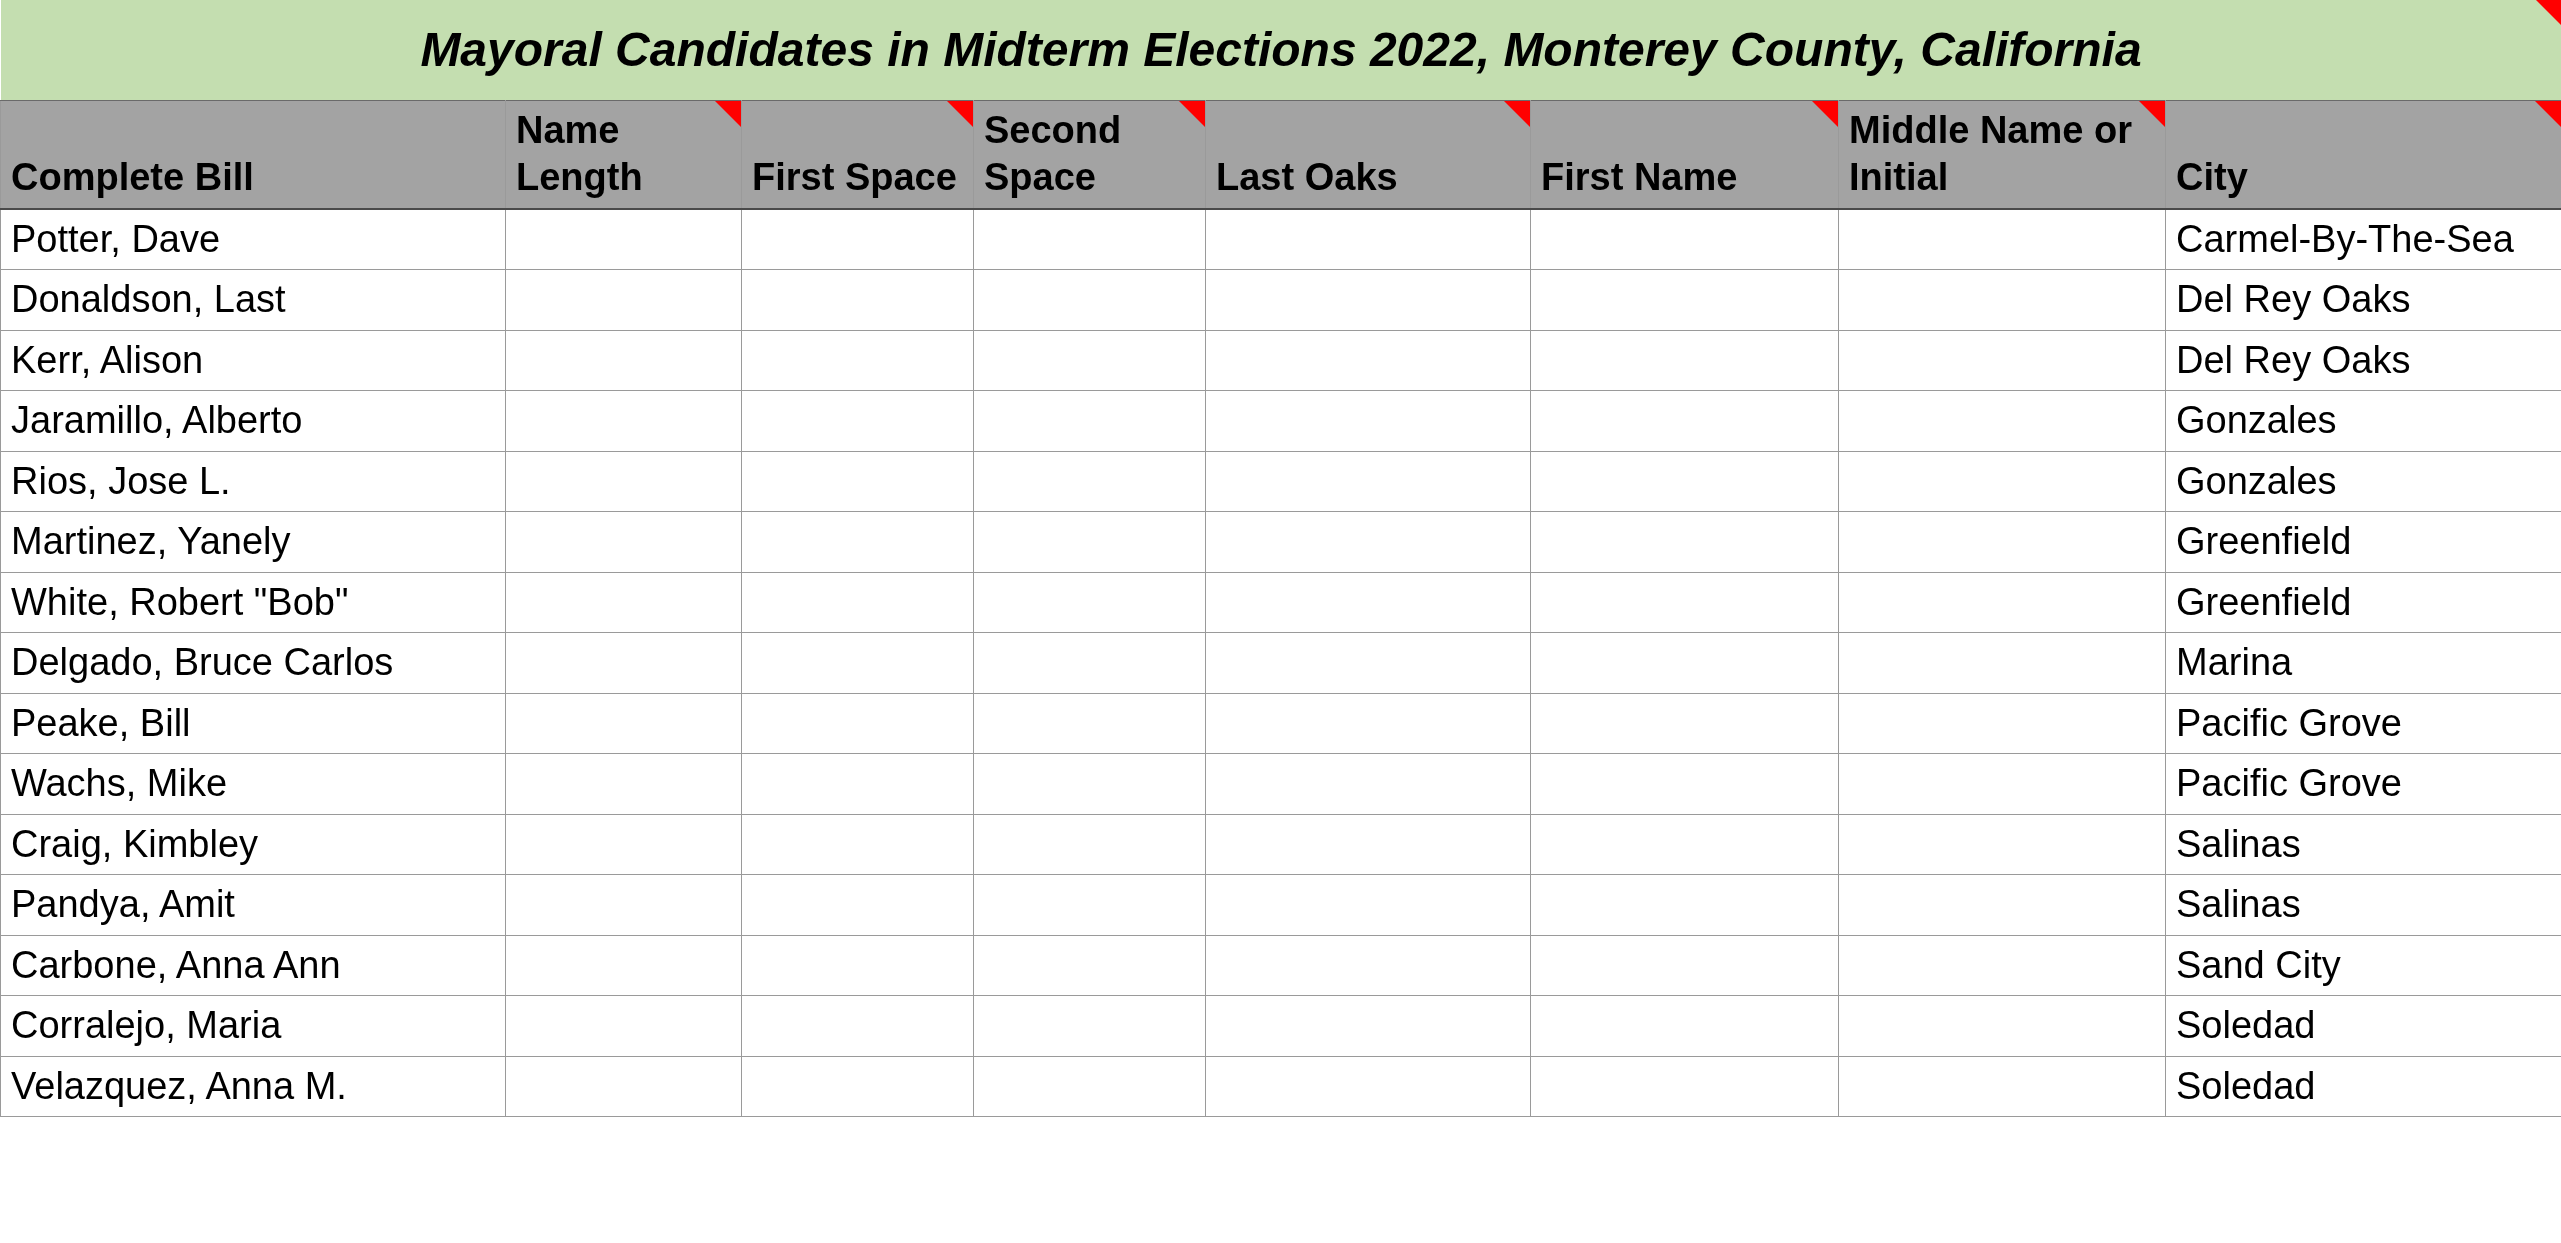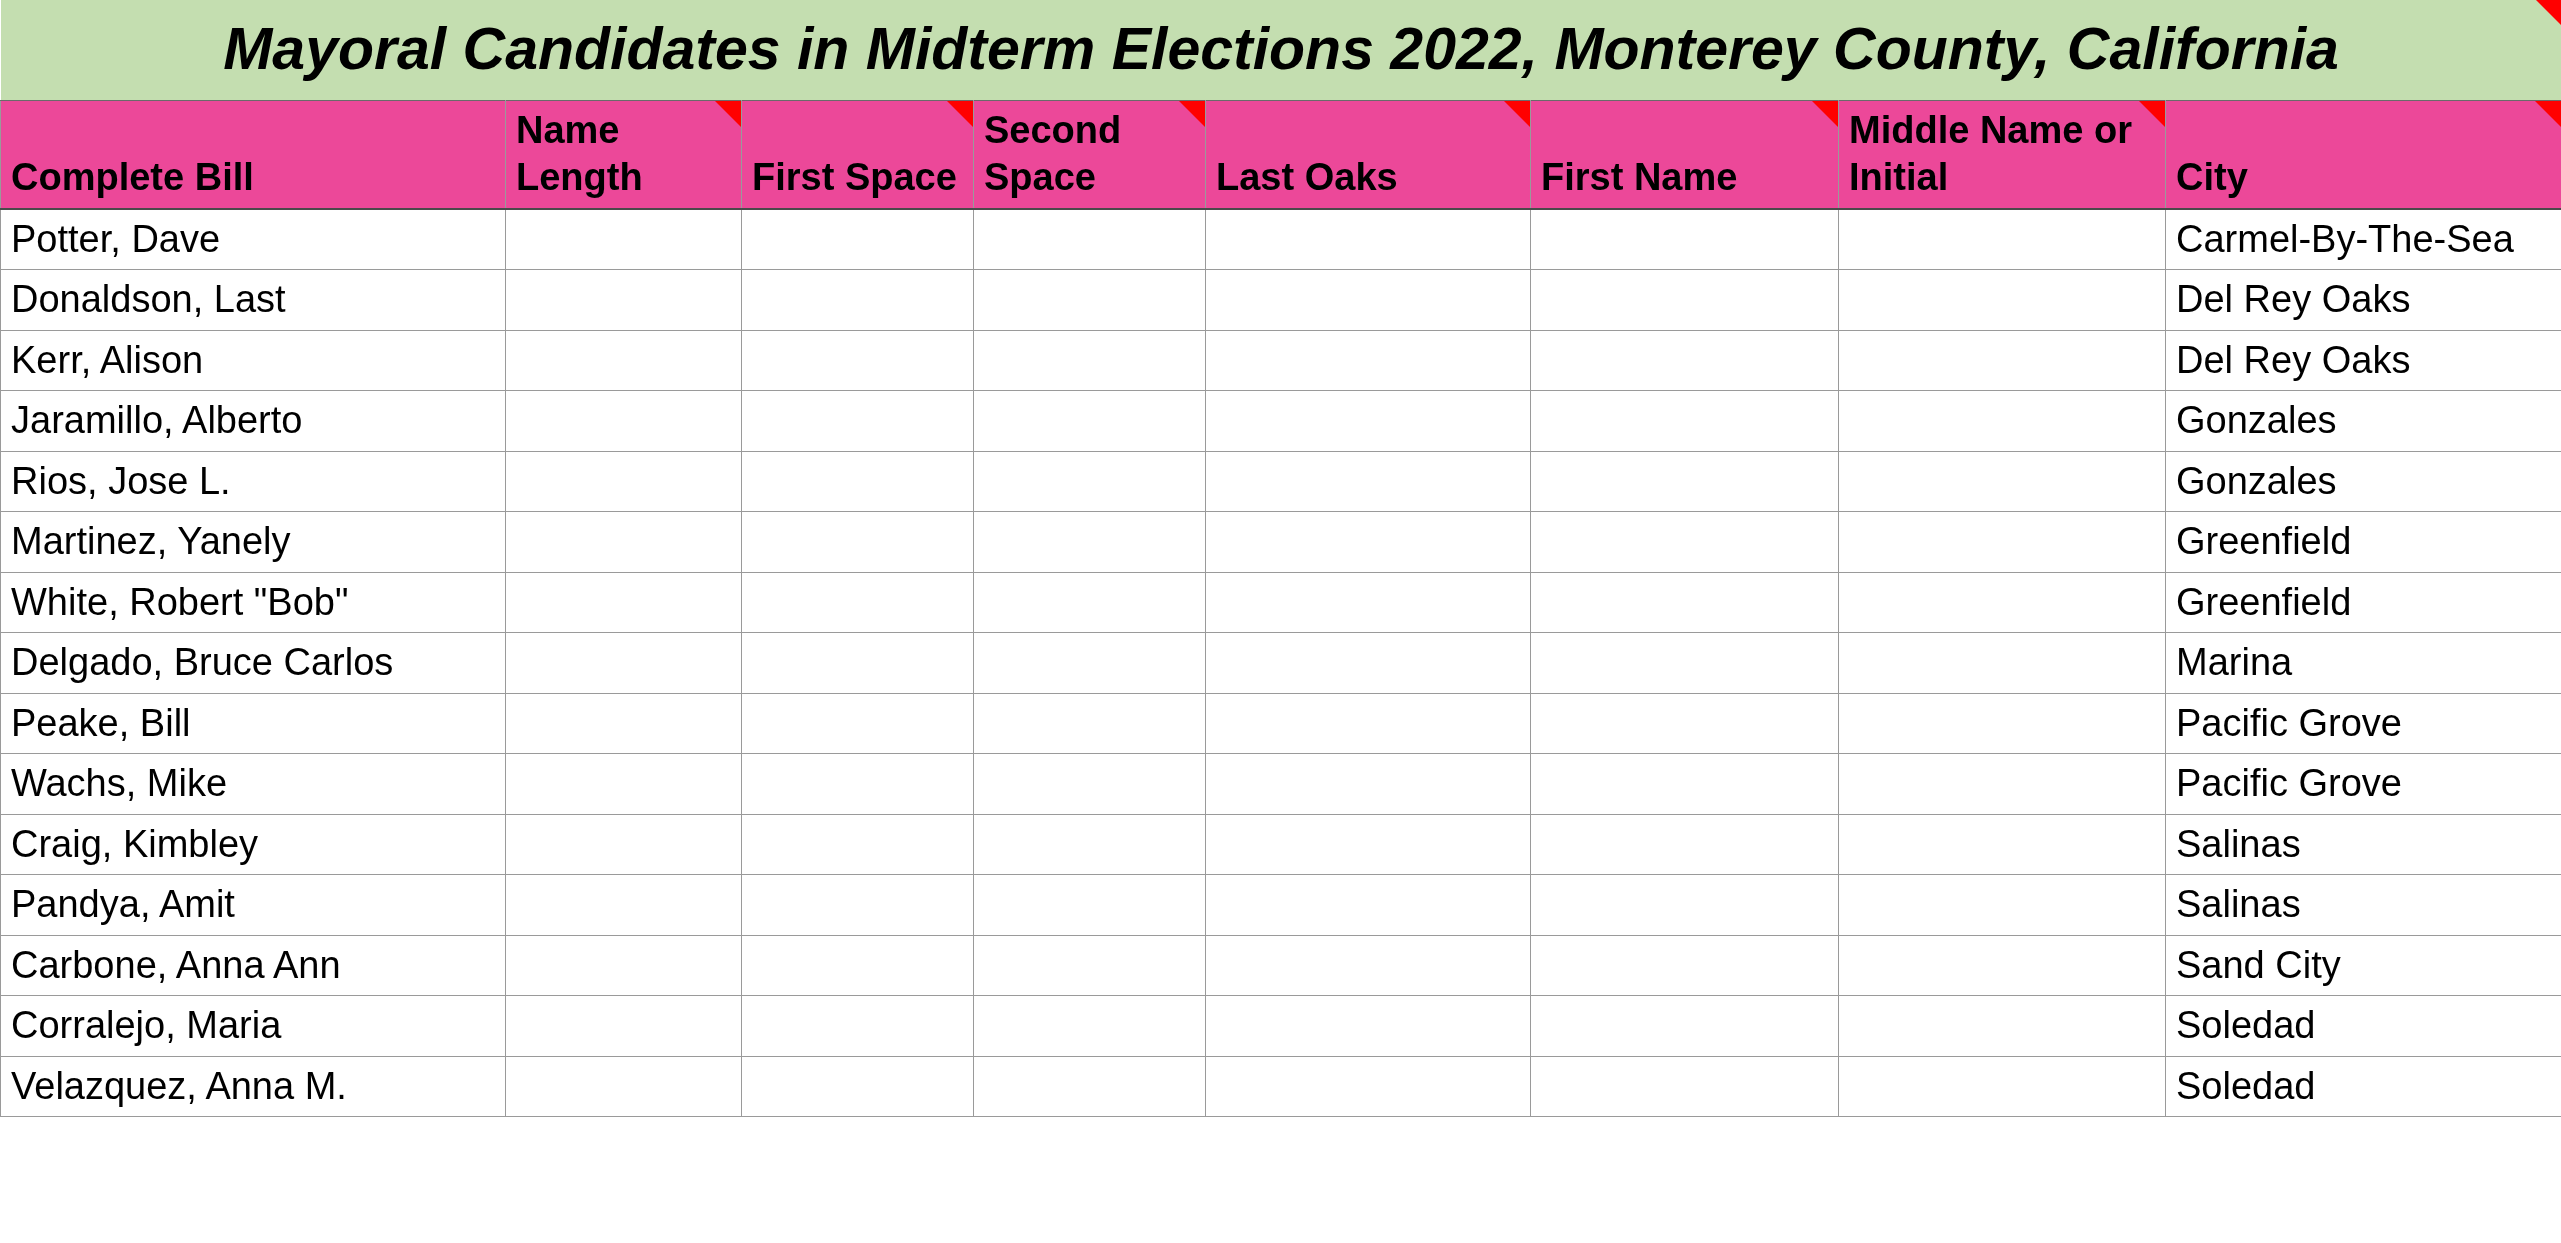--- a/index.html
+++ b/index.html
@@ -26,38 +26,38 @@
     position: relative;
     box-sizing: border-box;
     height: 54px;
   }
   .title-row td {
     background: #c4deb0;
     border: none;
     text-align: center;
     font-weight: bold;
     font-style: italic;
-    font-size: 59px;
+    font-size: 48px;
     height: 100px;
     vertical-align: middle;
   }
   .title-row td.has-marker::after,
   .header-row th.has-marker::after {
     content: "";
     position: absolute;
     top: 0;
     right: 0;
     width: 0;
     height: 0;
     border-style: solid;
     border-width: 0 26px 26px 0;
     border-color: transparent #ff0000 transparent transparent;
   }
   .header-row th {
-    background: #ec4899;
+    background: #a3a3a3;
     font-weight: bold;
     height: 98px;
     vertical-align: bottom;
     white-space: normal;
     border-top: 1px solid #6a6a6a;
     border-bottom: 2px solid #4a4a4a;
   }
   .data-row td {
     background: #ffffff;
   }

